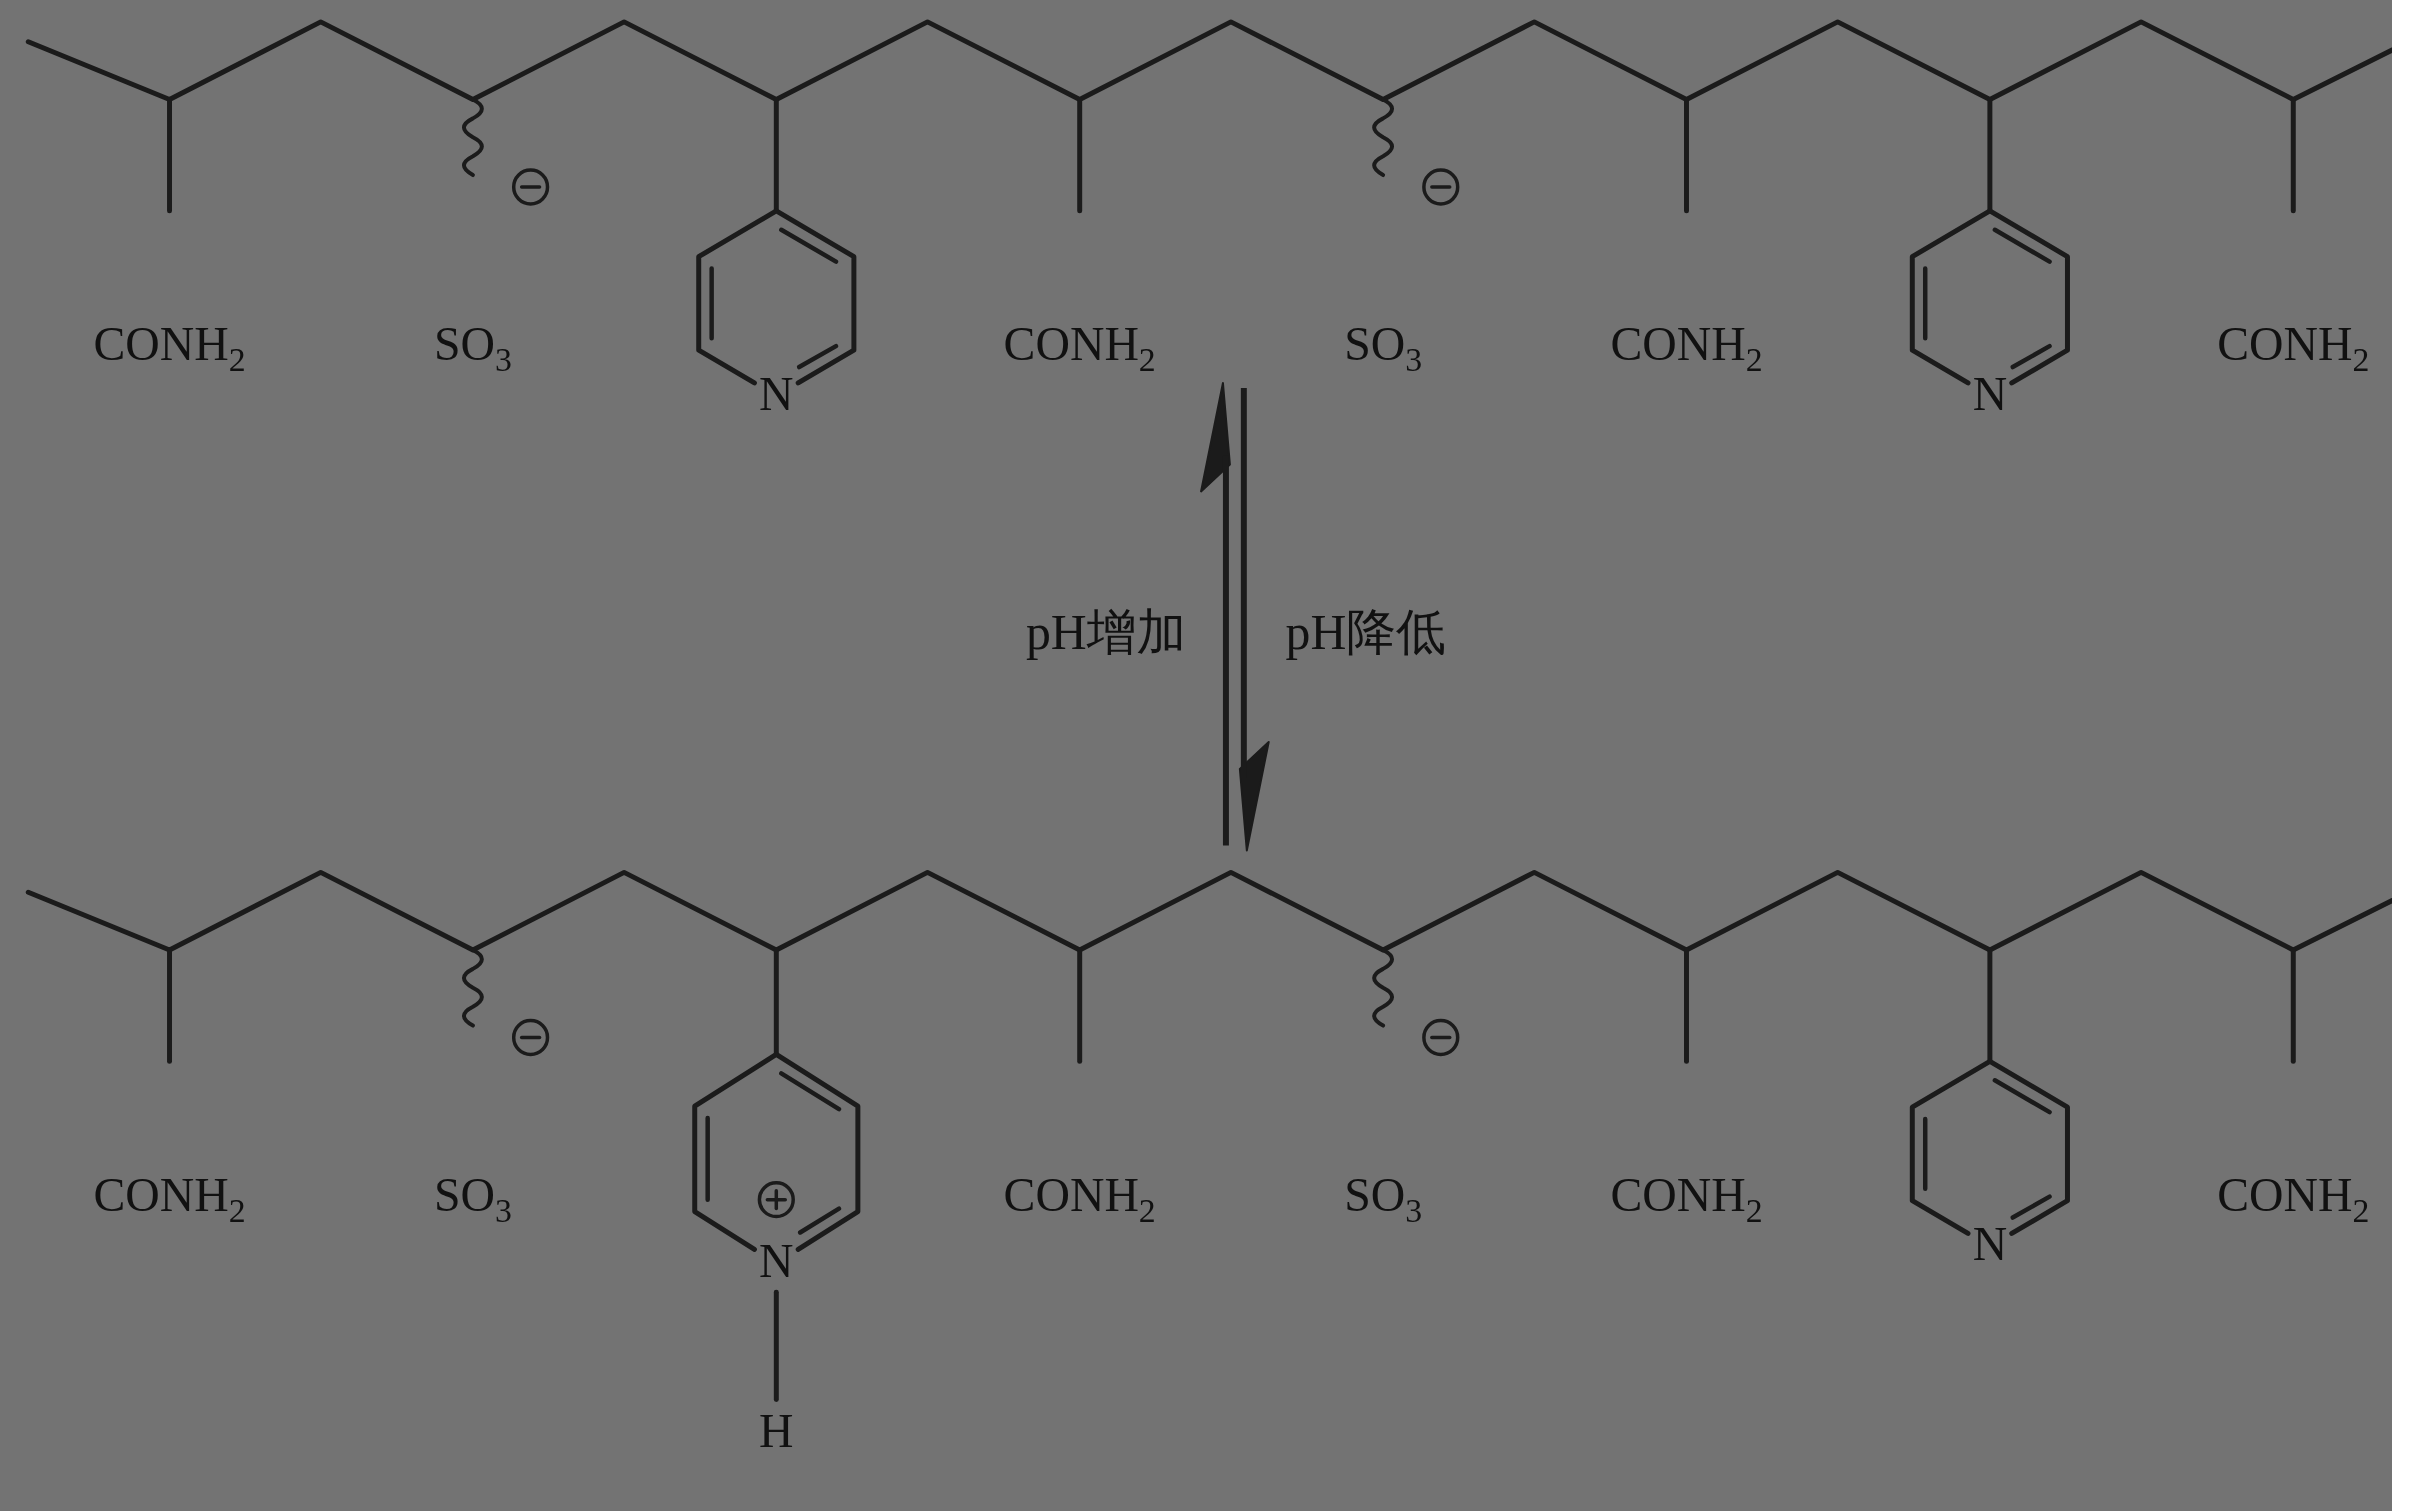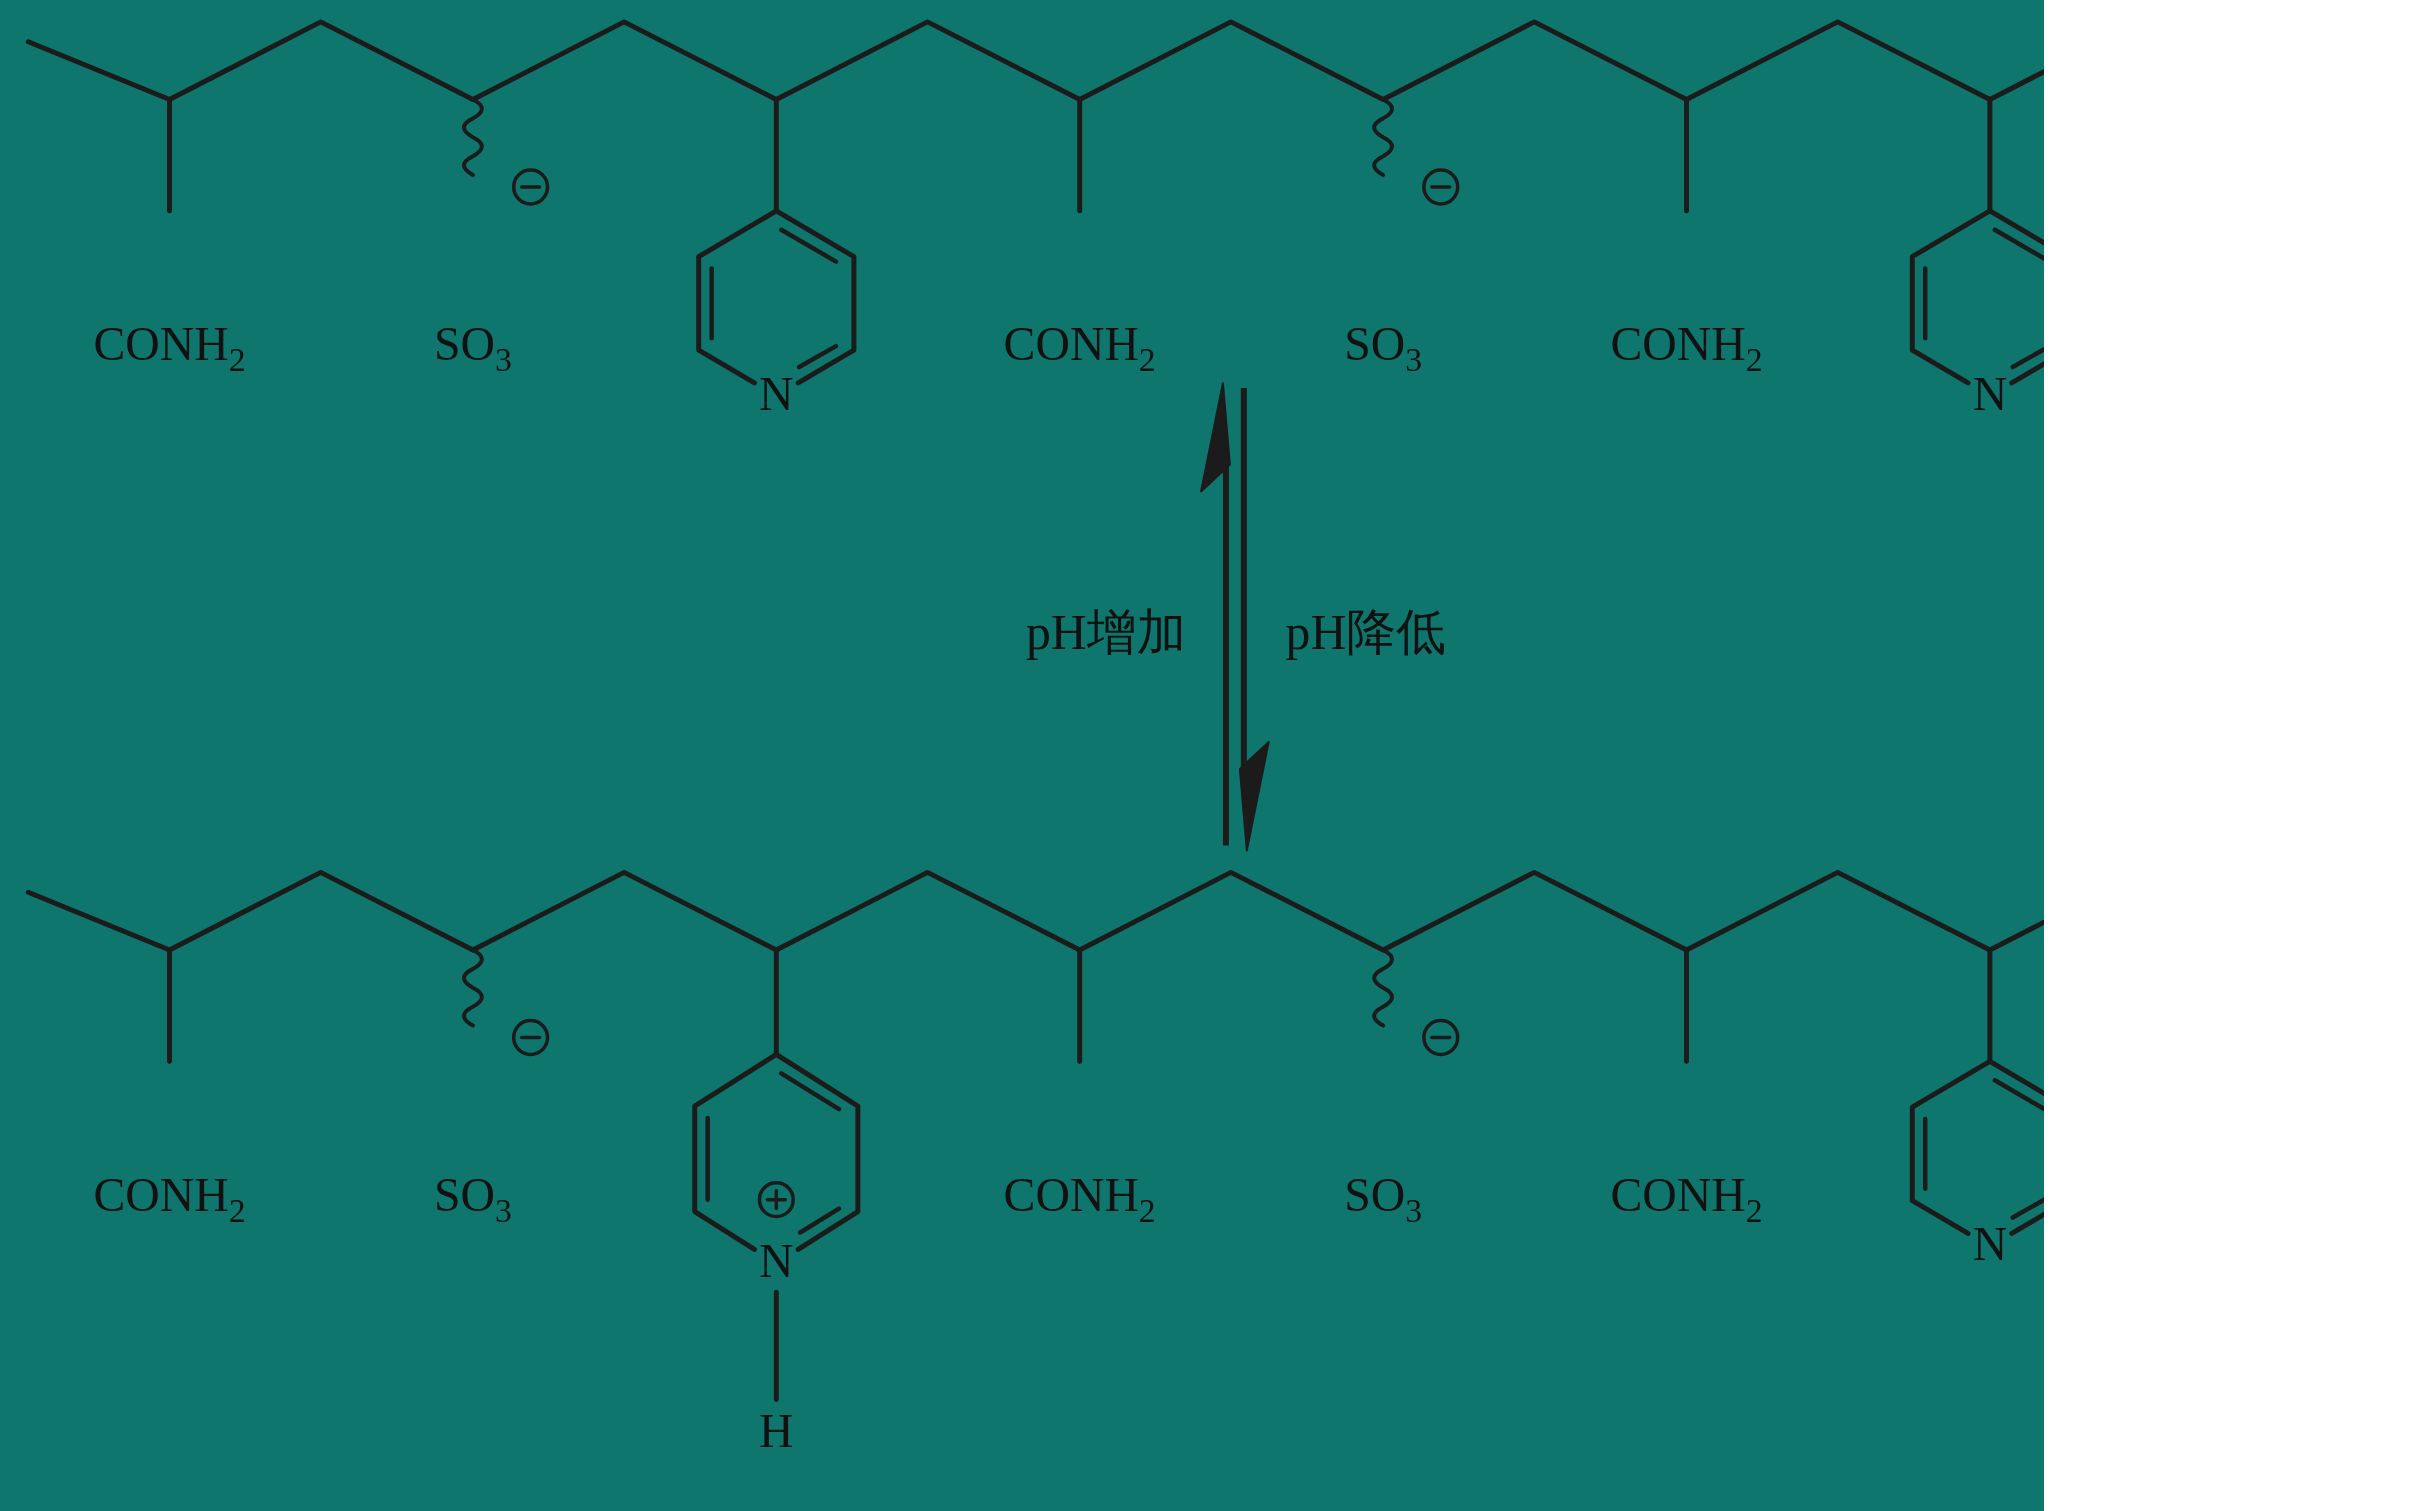--- a/index.html
+++ b/index.html
@@ -1,20 +1,20 @@
 <!DOCTYPE html>
 <html><head>
 <meta charset="utf-8">
 <style>
   html, body { margin: 0; padding: 0; background: #ffffff; }
   .stage {
     position: relative;
-    width: 2044px;
+    width: 2392px;
     height: 1511px;
-    background: #0f766e;
+    background: #737373;
     overflow: hidden;
     font-family: "Liberation Serif", serif;
   }
   svg { display: block; }
   .bond {
     stroke: #1b1b1b;
     stroke-width: 5;
     fill: none;
     stroke-linejoin: round;
     stroke-linecap: round;

